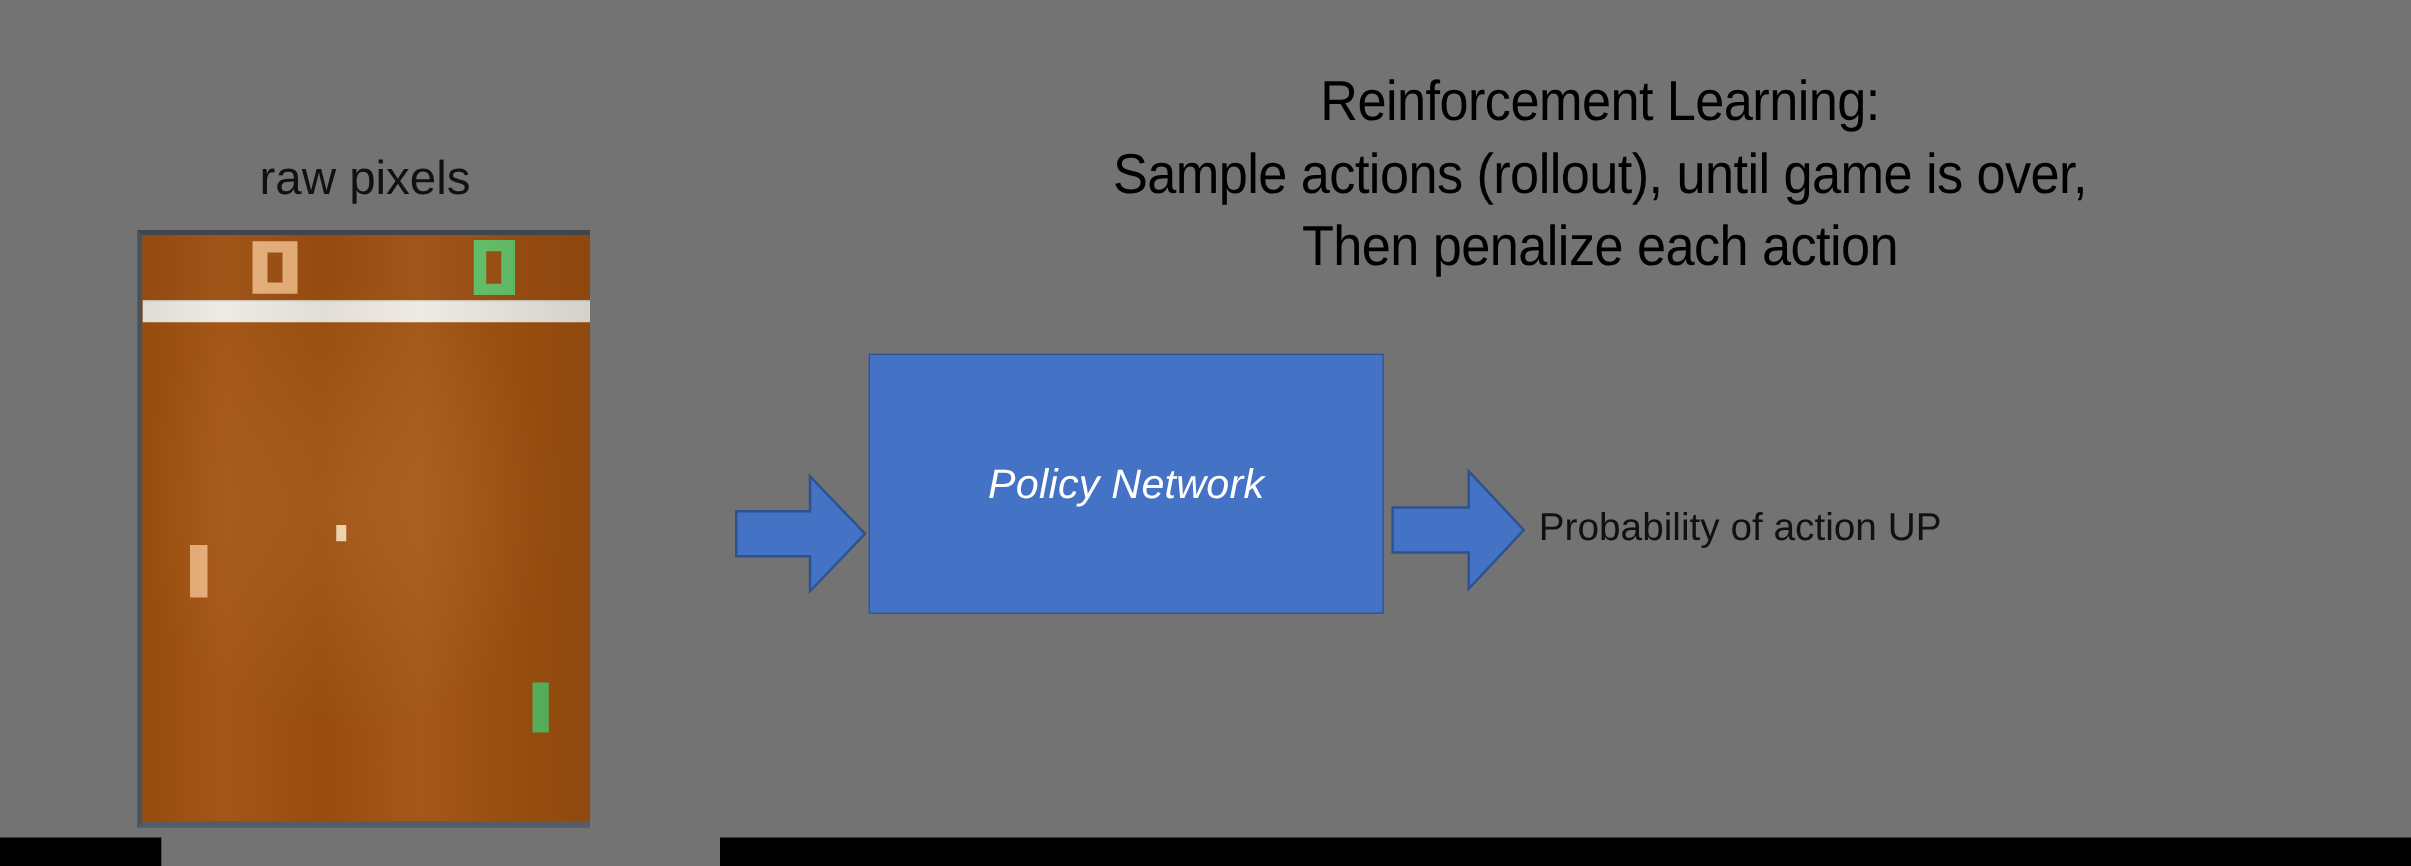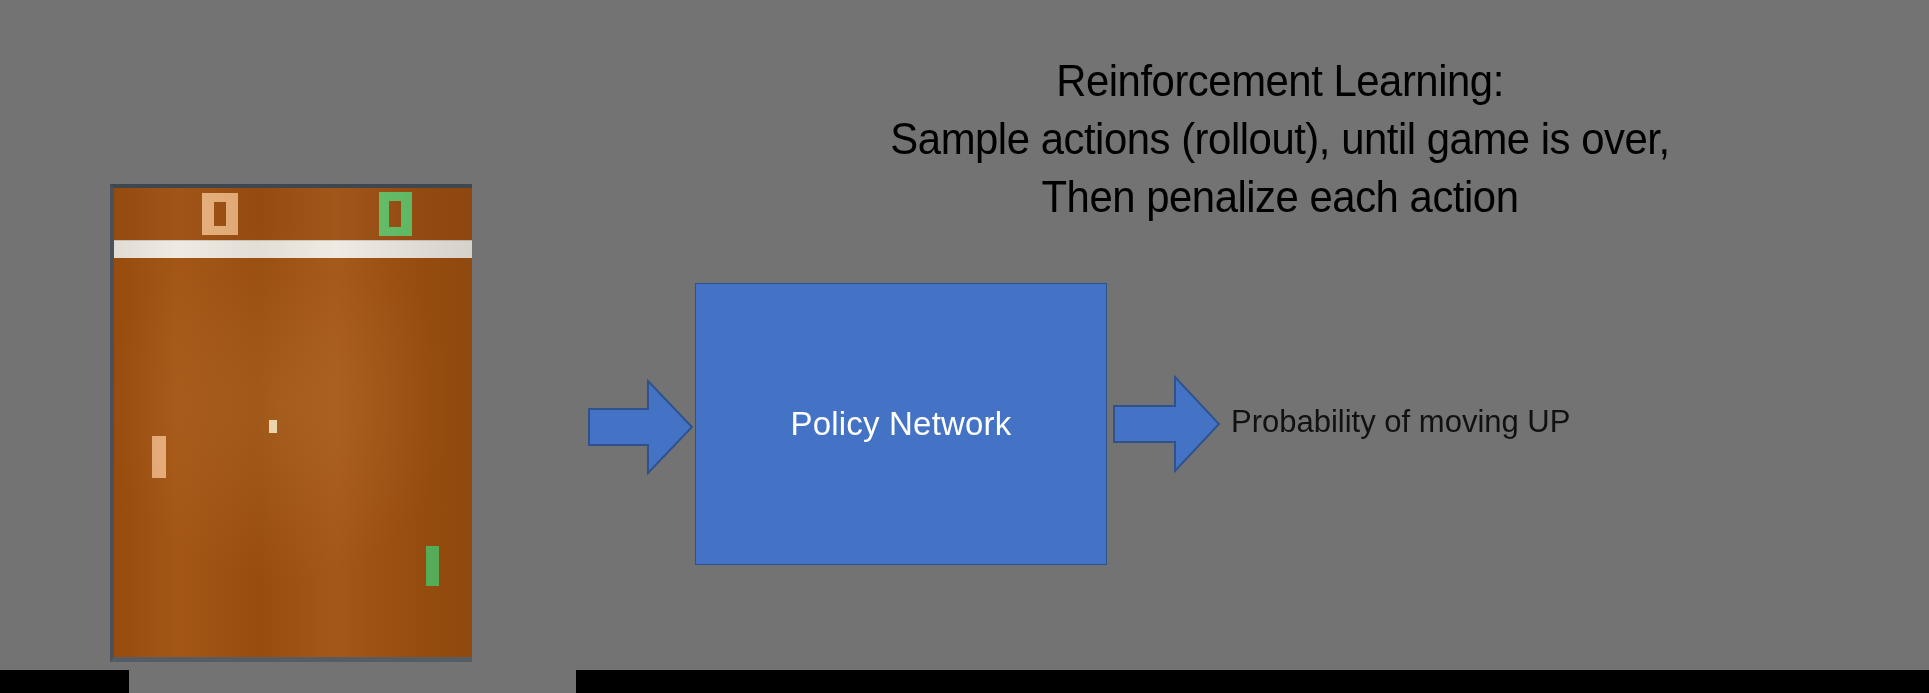--- a/index.html
+++ b/index.html
@@ -149,27 +149,28 @@
     position: absolute;
   }
   .block-arrow svg { display: block; }
 
   
   #policy-box {
     position: absolute;
     left: 695px;
     top: 283px;
     width: 412px;
-    height: 282px;
+    height: 208px;
     background: #4472c4;
     border: 1px solid #2f528f;
     box-sizing: border-box;
     display: flex;
     align-items: center;
     justify-content: center;
+    font-style: italic;
   }
   #policy-box-label {
     color: #ffffff;
     font-size: 33px;
     letter-spacing: 0.2px;
     white-space: nowrap;
   }
 
   
   #output-label {
@@ -195,20 +196,21 @@
 <body>
 
 <div id="slide">
 
   <div class="headline">
     <span class="hl-line">Reinforcement Learning:</span>
     <span class="hl-line">Sample actions (rollout), until game is over,</span>
     <span class="hl-line">Then penalize each action</span>
   </div>
 
+  <div class="caption-raw">raw pixels</div>
 
   <div id="pong-frame">
     <div id="pong-screen"></div>
     <div id="pong-scoreband"></div>
 
     <div class="digit" id="score-left">
       <span class="hole"></span>
     </div>
     <div class="digit" id="score-right">
       <span class="hole"></span>
@@ -232,18 +234,18 @@
   <div id="policy-box">
     <span id="policy-box-label">Policy Network</span>
   </div>
 
   <div class="block-arrow" style="left:1113px; top:374px;">
     <svg width="108" height="100" viewBox="0 0 108 100" xmlns="http://www.w3.org/2000/svg">
       <polygon points="1,32 62,32 62,3 106,50 62,97 62,68 1,68" fill="#4472c4" stroke="#2f528f" stroke-width="2"></polygon>
     </svg>
   </div>
 
-  <div id="output-label">Probability of moving UP</div>
+  <div id="output-label">Probability of action UP</div>
 
   <div class="black-bar" id="black-bar-left"></div>
   <div class="black-bar" id="black-bar-right"></div>
 
 </div>
 
 </body></html>

